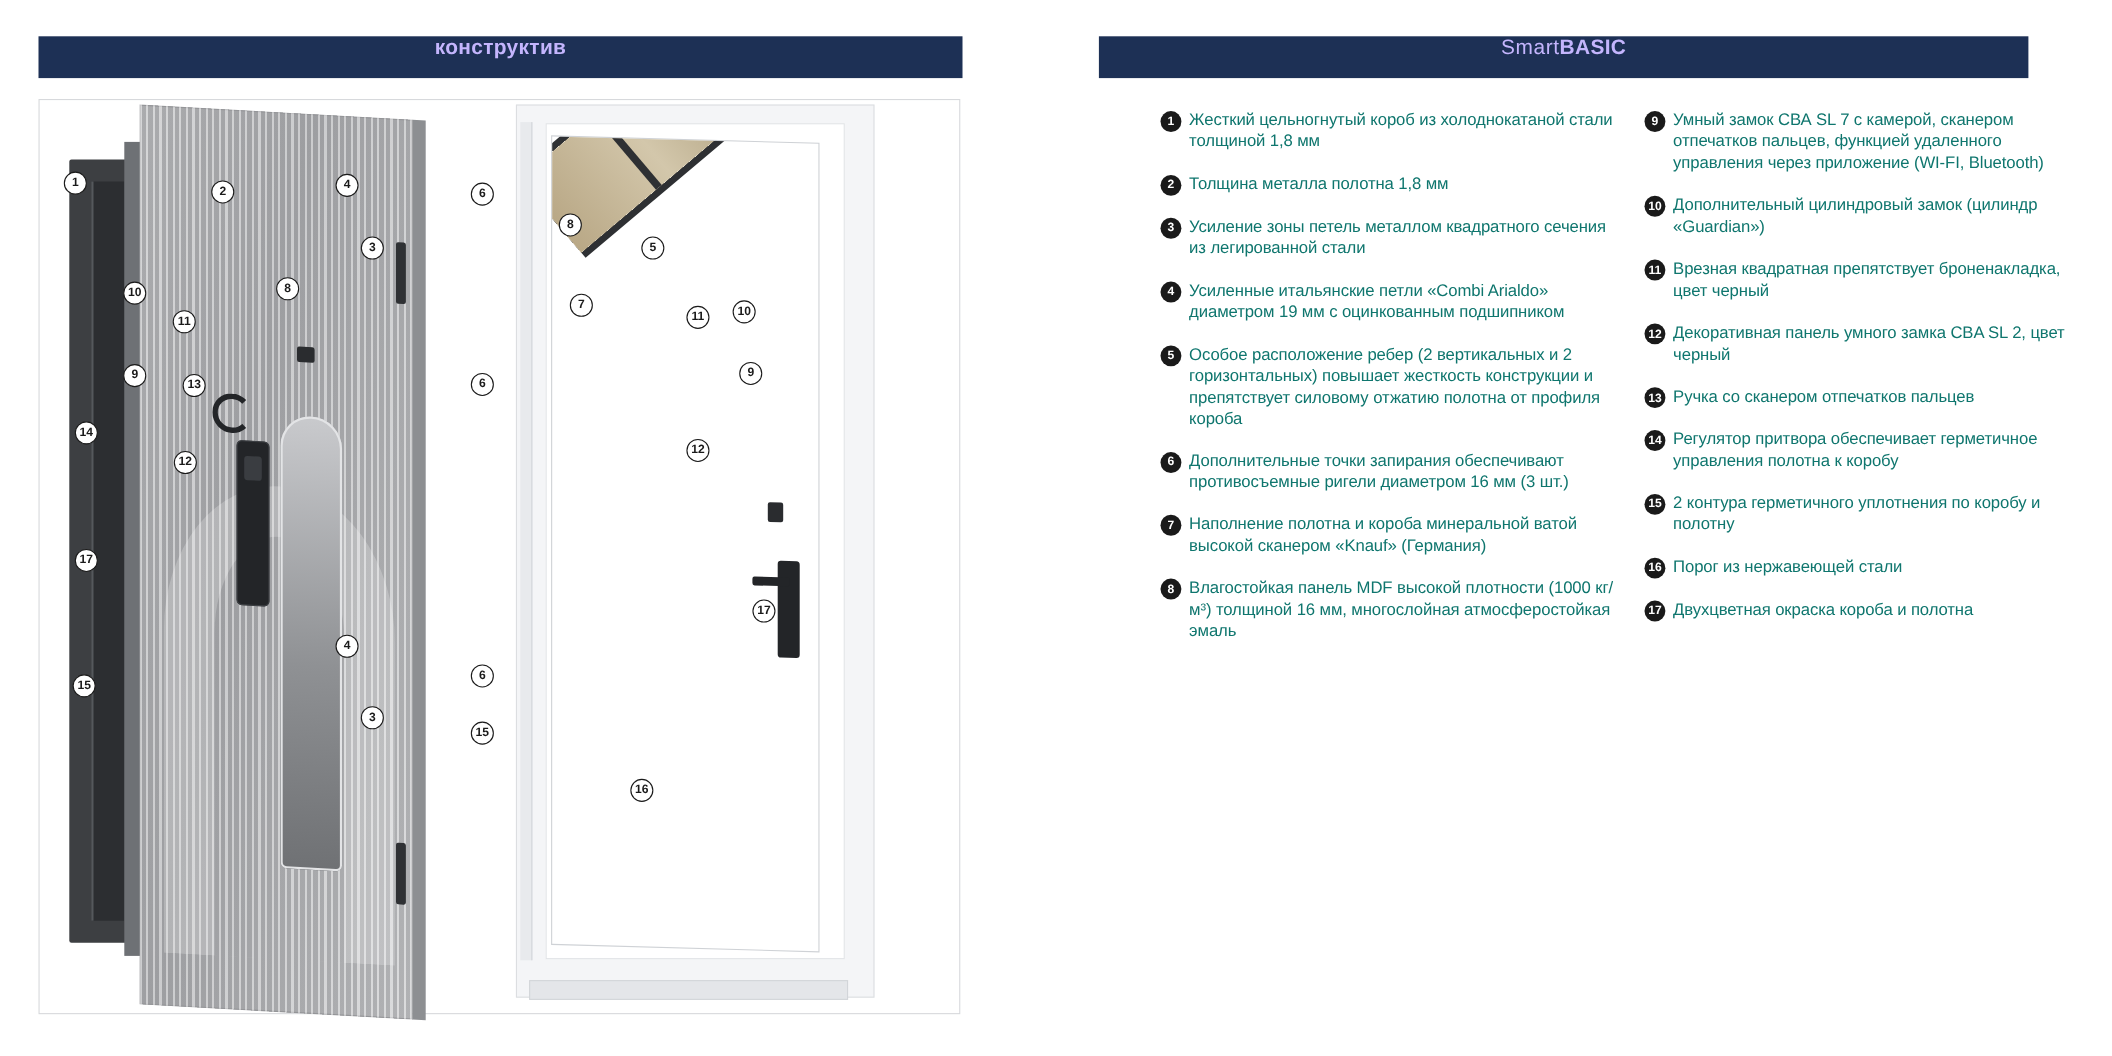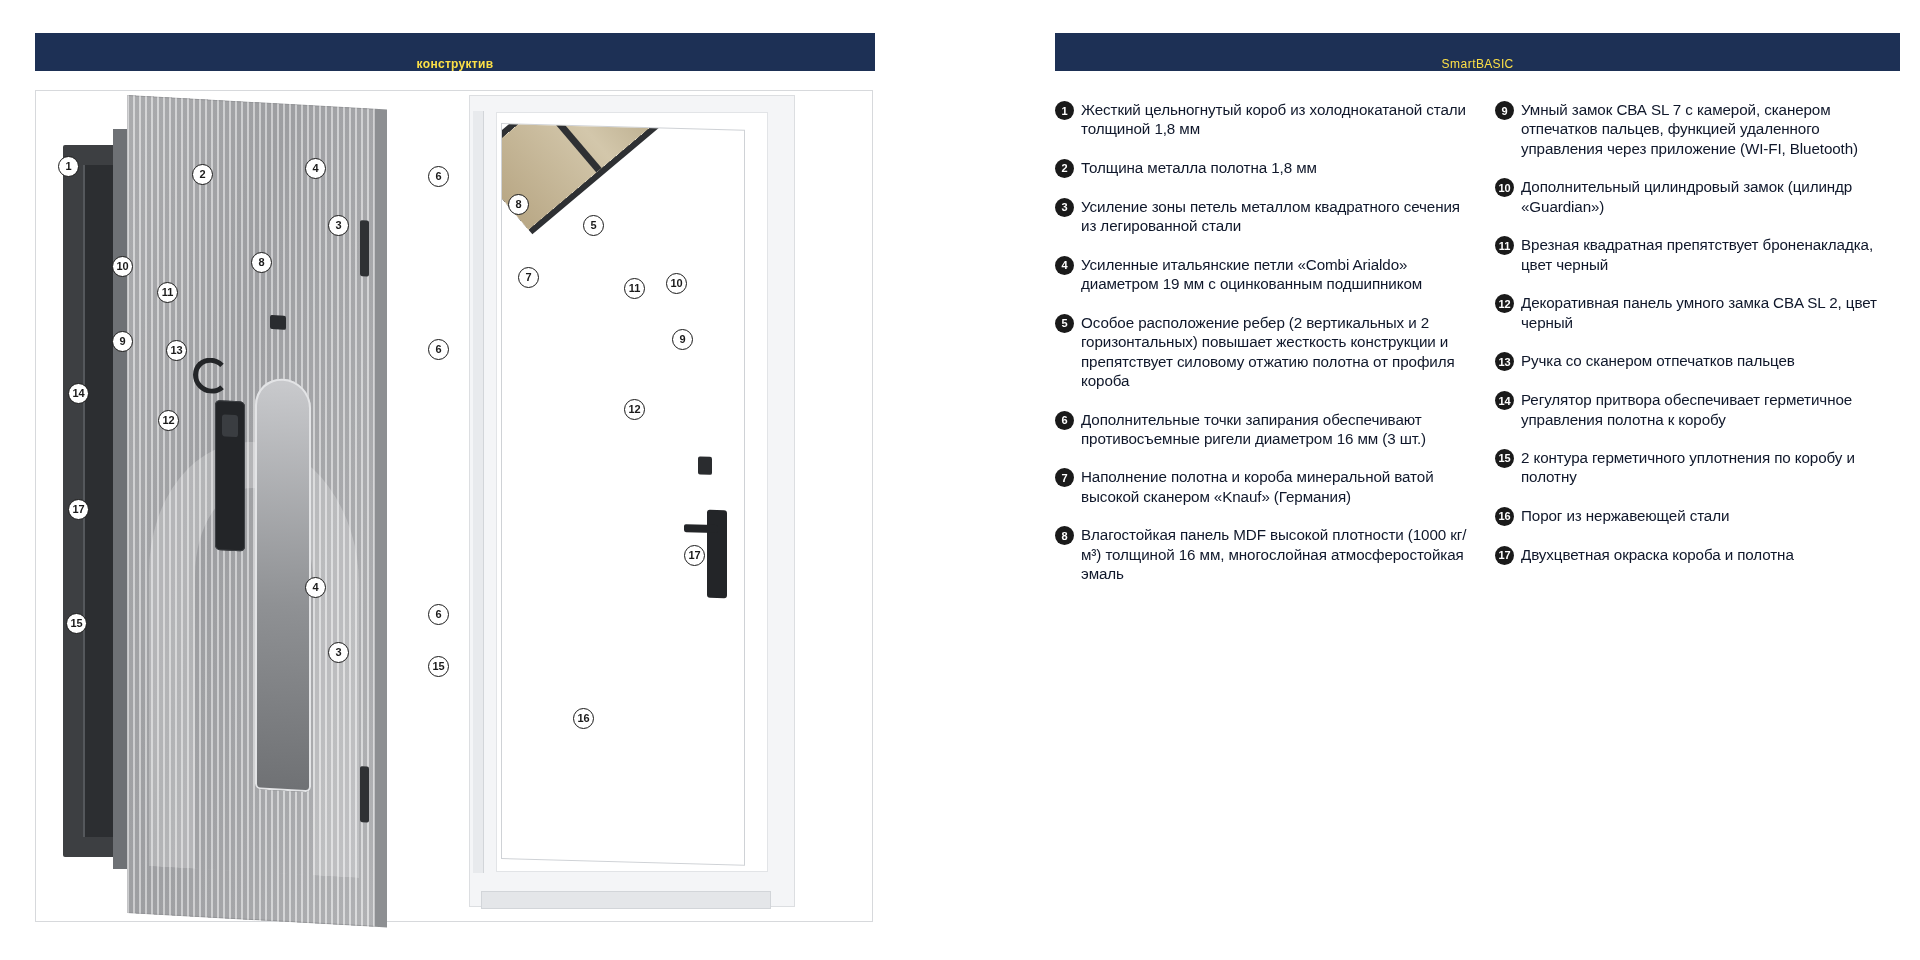--- a/index.html
+++ b/index.html
@@ -24,42 +24,42 @@
 
   
   .left-panel {
     position: relative;
     width: 860px;
     height: 960px;
   }
   .panel-header {
     position: absolute;
     background: #1d3055;
-    color: #fde047;
+    color: #c4b5fd;
     font-weight: bold;
-    font-size: 12px;
+    font-size: 19px;
     letter-spacing: .3px;
     display: flex;
-    align-items: flex-end;
+    align-items: flex-start;
     justify-content: center;
   }
   .panel-header.left {
     left: 35px;
     top: 33px;
     width: 840px;
     height: 38px;
   }
   .panel-header.right {
-    left: 1055px;
+    left: 999px;
     top: 33px;
     width: 845px;
     height: 38px;
   }
   .panel-header.right .brand-smart { font-weight: 400; letter-spacing: .5px;}
-  .panel-header.right .brand-basic { font-weight: normal; }
+  .panel-header.right .brand-basic { font-weight: bold; }
 
   .panel-frame {
     position: absolute;
     left: 35px;
     top: 90px;
     width: 838px;
     height: 832px;
     border: 1px solid #d7d9dc;
     box-sizing: border-box;
   }
@@ -352,21 +352,21 @@
     display: flex;
     align-items: center;
     justify-content: center;
     margin-right: 7px;
     margin-top: 1px;
     box-sizing: border-box;
   }
   .feature-text {
     font-size: 15.2px;
     line-height: 1.28;
-    color: #0f172a;
+    color: #0f766e;
     letter-spacing: -0.1px;
   }
 </style>
 </head>
 <body>
 
 <div class="page">
 
   <div class="left-panel">
 

